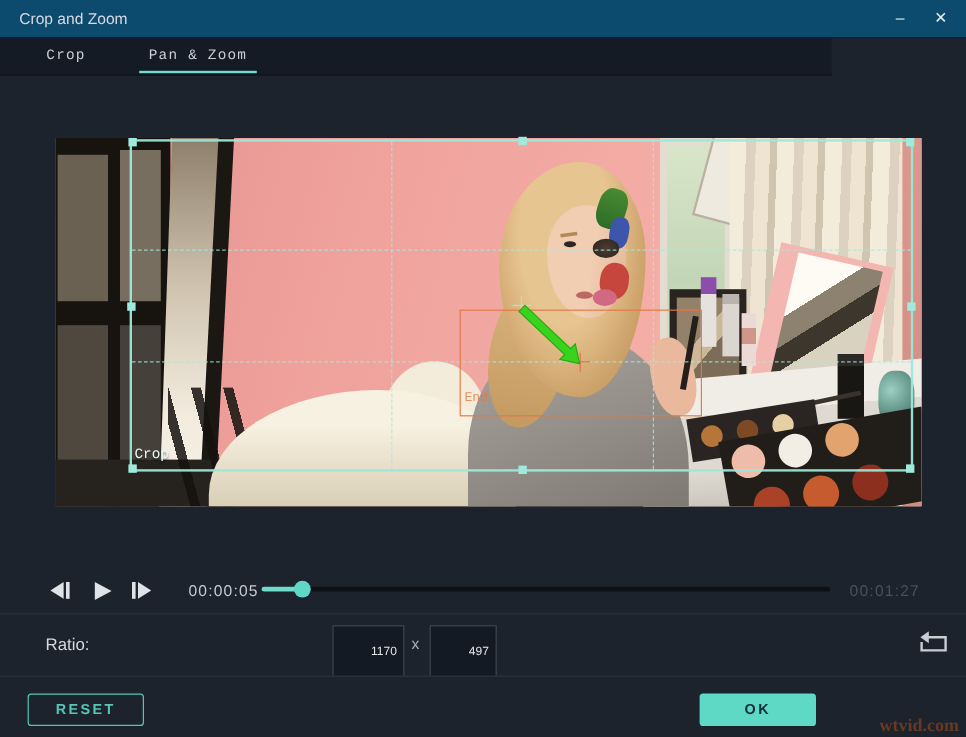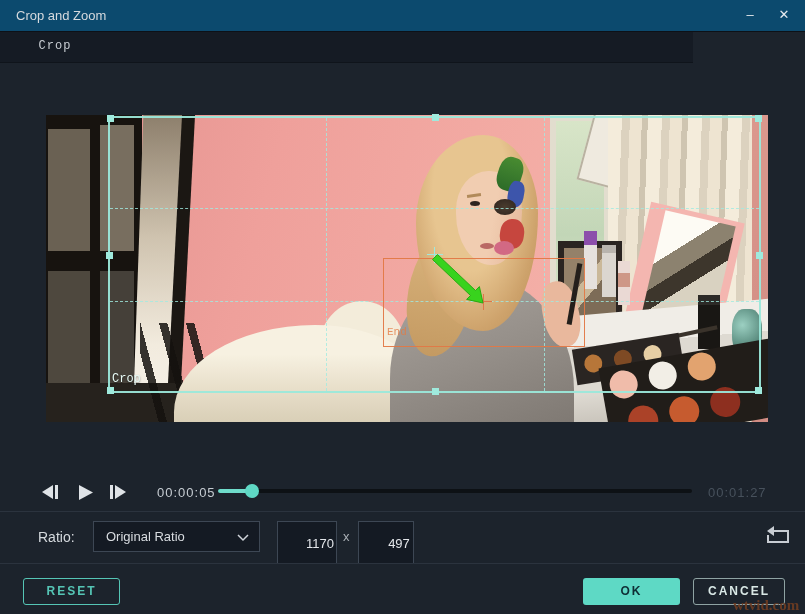--- a/index.html
+++ b/index.html
@@ -114,21 +114,21 @@
   .slider-knob{position:absolute;top:-5px;width:14px;height:14px;border-radius:50%;background:#5fd8c5;}
   .timedur{position:absolute;left:708px;top:11px;font-size:13px;letter-spacing:1px;color:#47515c;}
   
   .ratiobar{position:absolute;left:0;top:511px;width:805px;height:52px;border-top:1px solid #2b333e;background:#1c232c;}
   .ratiolabel{position:absolute;left:38px;top:17px;font-size:14px;color:#d5dade;}
   .dropdown{position:absolute;left:93px;top:9px;width:167px;height:31px;background:#141a23;border:1px solid #3d4754;
     box-sizing:border-box;cursor:pointer;}
   .dropdown span{position:absolute;left:12px;top:7px;font-size:13px;color:#d8dce0;}
   .dd-chev{position:absolute;right:10px;top:12px;}
   .numinput{position:absolute;top:9px;height:45px;background:#141a23;border:1px solid #3d4754;box-sizing:border-box;
-    color:#e3e6ea;font-size:13px;text-align:center;font-family:"Liberation Sans",sans-serif;outline:none;padding-left:28px;}
+    color:#e3e6ea;font-size:10px;text-align:center;font-family:"Liberation Sans",sans-serif;outline:none;padding-left:28px;}
   .inp-w{left:277px;width:60px;} .inp-h{left:358px;width:56px;text-align:center;}
   .xsep{position:absolute;left:343px;top:17px;font-size:13px;color:#aab0b6;}
   .swapicon{position:absolute;left:764px;top:14px;cursor:pointer;}
   
   .footer{position:absolute;left:0;top:563px;width:805px;height:51px;border-top:1px solid #2b333e;background:#1c232c;}
   .btn{position:absolute;top:14px;height:27px;box-sizing:border-box;border-radius:3px;font-size:12px;font-weight:bold;
     letter-spacing:2px;text-align:center;line-height:25px;cursor:pointer;font-family:"Liberation Sans",sans-serif;}
   .btn-reset{left:23px;width:97px;border:1px solid #55c5b5;color:#55c5b5;background:transparent;}
   .btn-ok{left:583px;width:97px;background:#5ed9c5;color:#0f2f35;line-height:27px;}
   .btn-cancel{left:693px;width:92px;border:1px solid #8fa3a3;color:#d9e8e6;background:transparent;}
@@ -139,20 +139,21 @@
 <body>
 
 <div class="titlebar">
   <div class="title">Crop and Zoom</div>
   <div class="winbtn min">–</div>
   <div class="winbtn close">✕</div>
 </div>
 
 <div class="tabbar">
   <div class="tab t0">Crop</div>
+  <div class="tab t1 active">Pan &amp; Zoom</div>
 </div>
 
 <div class="preview">
   <div class="scene">
     <div class="wall"></div>
     <div class="windowf"></div>
     <div class="windowg"></div>
     <div class="windowo"></div>
     <div class="curtain"></div>
     <div class="curtainp"></div>
@@ -256,33 +257,26 @@
   <div class="timecur">00:00:05</div>
   <div class="slider">
     <div class="slider-fill" style="width: 7.2%;"></div>
     <div class="slider-knob" style="left: calc(7.2% - 7px);"></div>
   </div>
   <div class="timedur">00:01:27</div>
 </div>
 
 <div class="ratiobar">
   <div class="ratiolabel">Ratio:</div>
-  <div class="dropdown">
-    <span>Original Ratio</span>
-    <svg class="dd-chev" width="12" height="8">
-      <path d="M1 1 L6 6 L11 1" stroke="#cfd4da" stroke-width="1.5" fill="none"></path>
-    </svg>
-  </div>
   <input class="numinput inp-w" value="1170" style="">
   <div class="xsep">x</div>
   <input class="numinput inp-h" value="497" style="">
   <svg class="swapicon" width="28" height="22">
     <path d="M9 5 H24 V16 H4 V9" fill="none" stroke="#c8cdd3" stroke-width="2"></path>
     <path d="M10 0 L3 5 L10 10 Z" fill="#c8cdd3"></path>
   </svg>
 </div>
 
 <div class="footer">
   <div class="btn btn-ok">OK</div>
   <div class="btn btn-reset">RESET</div>
-  <div class="btn btn-cancel">CANCEL</div>
 </div>
 <div class="watermark">wtvid.com</div>
 
 </body></html>

